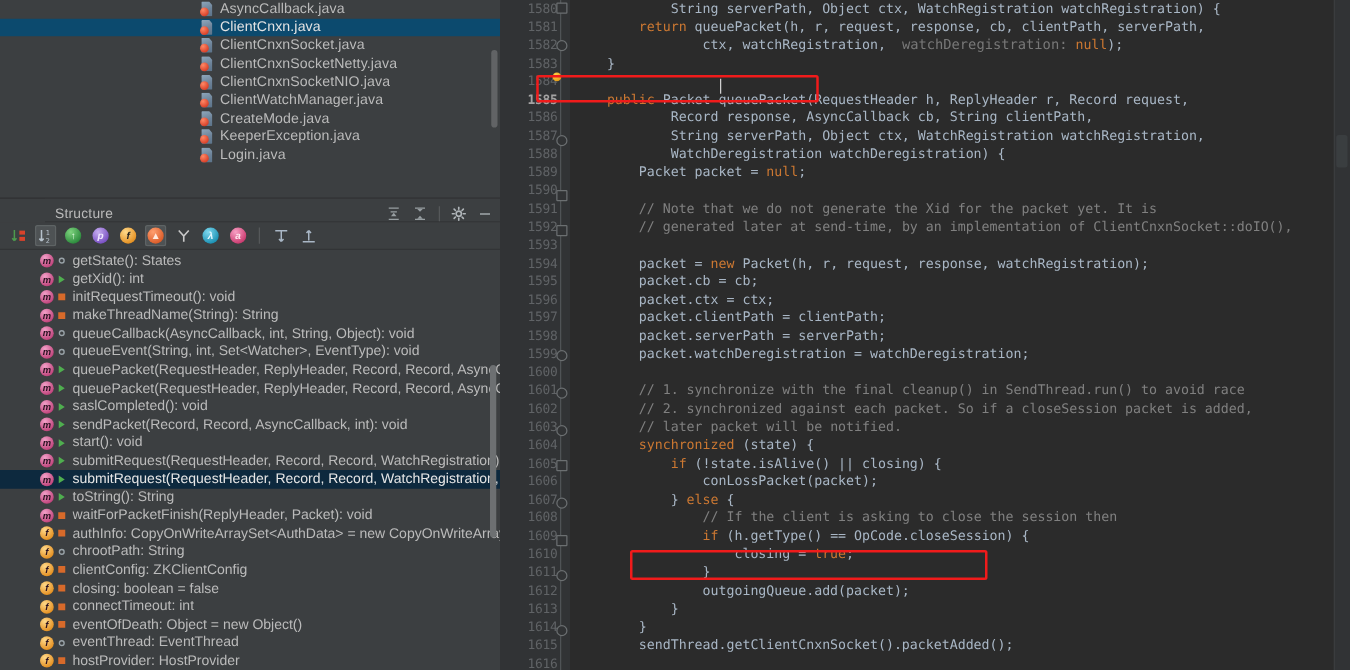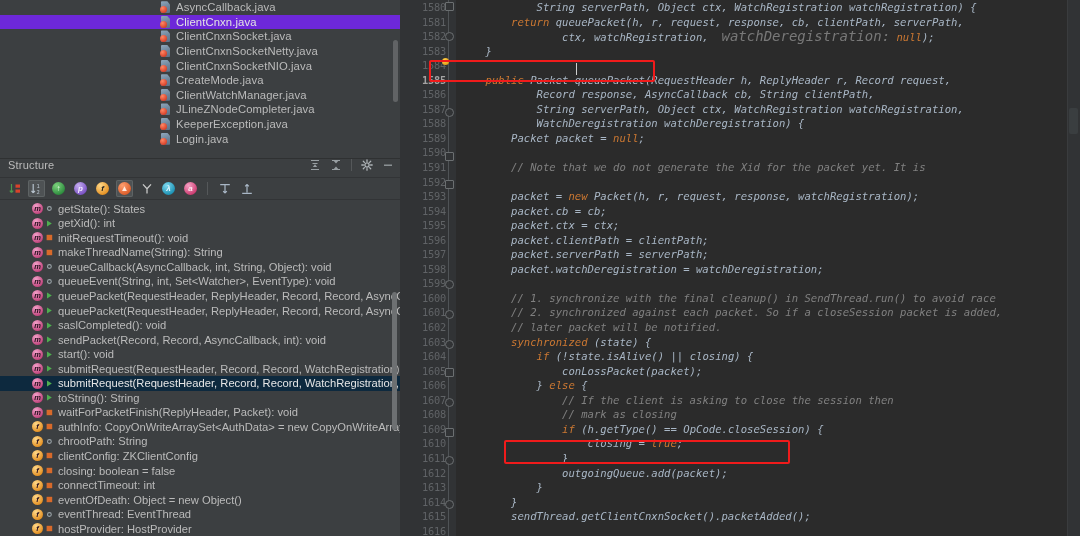--- a/index.html
+++ b/index.html
@@ -16,21 +16,21 @@
   
   #tree {
     height:178px; background:#3c3f41; position:relative;
     overflow:hidden; padding-top:0px;
   }
   .tree-row {
     height:14.6px; display:flex; align-items:center;
     padding-left:160px; font-size:11.3px; color:#bbbbbb;
     white-space:nowrap; letter-spacing:.1px;
   }
-  .tree-row.sel { background:#6d28d9; color:#d6d6d6; }
+  .tree-row.sel { background:#0c4a6e; color:#d6d6d6; }
   .tree-row.sel .tname { color:#e3e3e3; }
   .java-icon {
     width:11px; height:12px; margin-right:5px; flex:0 0 auto;
     position:relative; display:inline-block;
   }
   .java-icon .sheet {
     position:absolute; left:1px; top:0; width:9px; height:12px;
     background:linear-gradient(160deg,#8fa8bd 0%,#6d8399 55%,#5b7288 100%);
     border-radius:1px;
     clip-path:polygon(0 0,70% 0,100% 26%,100% 100%,0 100%);
@@ -39,23 +39,24 @@
     position:absolute; left:0px; bottom:0px; width:7px; height:7px;
     border-radius:50%;
     background:radial-gradient(circle at 35% 30%,#ff8866,#d9432b 70%,#a5301f);
   }
   .tname { overflow:hidden; text-overflow:clip; }
 
   
   #structure { flex:1; background:#3c3f41; display:flex; flex-direction:column;
                border-top:1px solid #2f3132; position:relative; }
   #struct-head {
-    height:19px; display:flex; align-items:flex-start;
+    height:19px; display:flex; align-items:flex-end;
     background:#3c3f41; padding:0 6px 0 8px;
     border-bottom:1px solid #323436;
+    margin-left:36px;
   }
   #struct-title { font-size:11px; color:#bbbbbb; letter-spacing:.2px; }
   #struct-head-right { margin-left:auto; display:flex; align-items:center; gap:9px; }
   .hicon { width:12px; height:12px; display:block; opacity:.85; }
 
   #struct-toolbar {
     height:22px; display:flex; align-items:center; gap:5px;
     padding:0 6px; background:#3c3f41;
     border-bottom:1px solid #323436;
   }
@@ -107,26 +108,26 @@
   .fold-line { position:absolute; left:6px; top:0; width:1px; background:#4f5356; }
   .fold-mark {
     position:absolute; left:2.5px; width:9px; height:9px;
     border:1px solid #6b6f71; border-radius:1px; background:#313335;
   }
   .fold-mark.round { border-radius:50%; }
 
   #code {
     flex:1; position:relative; overflow:hidden;
     font-family:"DejaVu Sans Mono", monospace;
-    font-size:10.6px; line-height:14.55px; padding-left:4px;font-style:italic;
+    font-size:10.6px; line-height:14.55px; padding-left:4px;
   }
   .cl { height:14.55px; line-height:14.55px; white-space:pre; color:#a9b7c6; }
   .kw   { color:#cc7832; }
   .cmt  { color:#808080; }
-  .hint { color:#787878; font-size:14px; }
+  .hint { color:#787878; font-size:11px; }
   .brkpt {
     position:absolute; width:7px; height:7px; border-radius:50%;
     background:radial-gradient(circle at 35% 30%,#ffd24a,#e8a21a 70%,#b07a10);
   }
 
   
   .anno {
     position:absolute; border:2.6px solid #f01b1b; border-radius:2px;
     pointer-events:none;
   }
@@ -183,35 +184,28 @@
               <i class="sheet"></i>
               <i class="dot"></i>
             </span>
             <span class="tname">ClientCnxnSocketNIO.java</span>
           </div>
           <div class="tree-row">
             <span class="java-icon">
               <i class="sheet"></i>
               <i class="dot"></i>
             </span>
+            <span class="tname">ClientWatchManager.java</span>
+          </div>
+          <div class="tree-row">
+            <span class="java-icon">
+              <i class="sheet"></i>
+              <i class="dot"></i>
+            </span>
             <span class="tname">CreateMode.java</span>
-          </div>
-          <div class="tree-row">
-            <span class="java-icon">
-              <i class="sheet"></i>
-              <i class="dot"></i>
-            </span>
-            <span class="tname">ClientWatchManager.java</span>
-          </div>
-          <div class="tree-row">
-            <span class="java-icon">
-              <i class="sheet"></i>
-              <i class="dot"></i>
-            </span>
-            <span class="tname">JLineZNodeCompleter.java</span>
           </div>
           <div class="tree-row">
             <span class="java-icon">
               <i class="sheet"></i>
               <i class="dot"></i>
             </span>
             <span class="tname">KeeperException.java</span>
           </div>
           <div class="tree-row">
             <span class="java-icon">
@@ -604,37 +598,37 @@
           <div class="cl"><span>                ctx, watchRegistration,  </span><span class="hint">watchDeregistration:</span><span> </span><span class="kw">null</span><span>);</span></div>
           <div class="cl"><span>    }</span></div>
           <div class="cl"><span></span></div>
           <div class="cl"><span>    </span><span class="kw">public</span><span> Packet queuePacket(RequestHeader h, ReplyHeader r, Record request,</span></div>
           <div class="cl"><span>            Record response, AsyncCallback cb, String clientPath,</span></div>
           <div class="cl"><span>            String serverPath, Object ctx, WatchRegistration watchRegistration,</span></div>
           <div class="cl"><span>            WatchDeregistration watchDeregistration) {</span></div>
           <div class="cl"><span>        Packet packet = </span><span class="kw">null</span><span>;</span></div>
           <div class="cl"><span></span></div>
           <div class="cl"><span>        </span><span class="cmt">// Note that we do not generate the Xid for the packet yet. It is</span></div>
+          <div class="cl"><span>        </span><span class="cmt">// generated later at send-time, by an implementation of ClientCnxnSocket::doIO(),</span></div>
           <div class="cl"><span>        </span></div>
           <div class="cl"><span>        packet = </span><span class="kw">new</span><span> Packet(h, r, request, response, watchRegistration);</span></div>
           <div class="cl"><span>        packet.cb = cb;</span></div>
           <div class="cl"><span>        packet.ctx = ctx;</span></div>
           <div class="cl"><span>        packet.clientPath = clientPath;</span></div>
           <div class="cl"><span>        packet.serverPath = serverPath;</span></div>
           <div class="cl"><span>        packet.watchDeregistration = watchDeregistration;</span></div>
           <div class="cl"><span>        </span></div>
           <div class="cl"><span>        </span><span class="cmt">// 1. synchronize with the final cleanup() in SendThread.run() to avoid race</span></div>
           <div class="cl"><span>        </span><span class="cmt">// 2. synchronized against each packet. So if a closeSession packet is added,</span></div>
           <div class="cl"><span>        </span><span class="cmt">// later packet will be notified.</span></div>
           <div class="cl"><span>        </span><span class="kw">synchronized</span><span> (state) {</span></div>
           <div class="cl"><span>            </span><span class="kw">if</span><span> (!state.isAlive() || closing) {</span></div>
           <div class="cl"><span>                conLossPacket(packet);</span></div>
           <div class="cl"><span>            } </span><span class="kw">else</span><span> {</span></div>
           <div class="cl"><span>                </span><span class="cmt">// If the client is asking to close the session then</span></div>
-          <div class="cl"><span>                </span><span class="cmt">// mark as closing</span></div>
           <div class="cl"><span>                </span><span class="kw">if</span><span> (h.getType() == OpCode.closeSession) {</span></div>
           <div class="cl"><span>                    closing = </span><span class="kw">true</span><span>;</span></div>
           <div class="cl"><span>                }</span></div>
           <div class="cl"><span>                outgoingQueue.add(packet);</span></div>
           <div class="cl"><span>            }</span></div>
           <div class="cl"><span>        }</span></div>
           <div class="cl"><span>        sendThread.getClientCnxnSocket().packetAdded();</span></div>
         </div>
 
       <div class="caret" style="left:120px; top:63px; height:12px;"></div>

